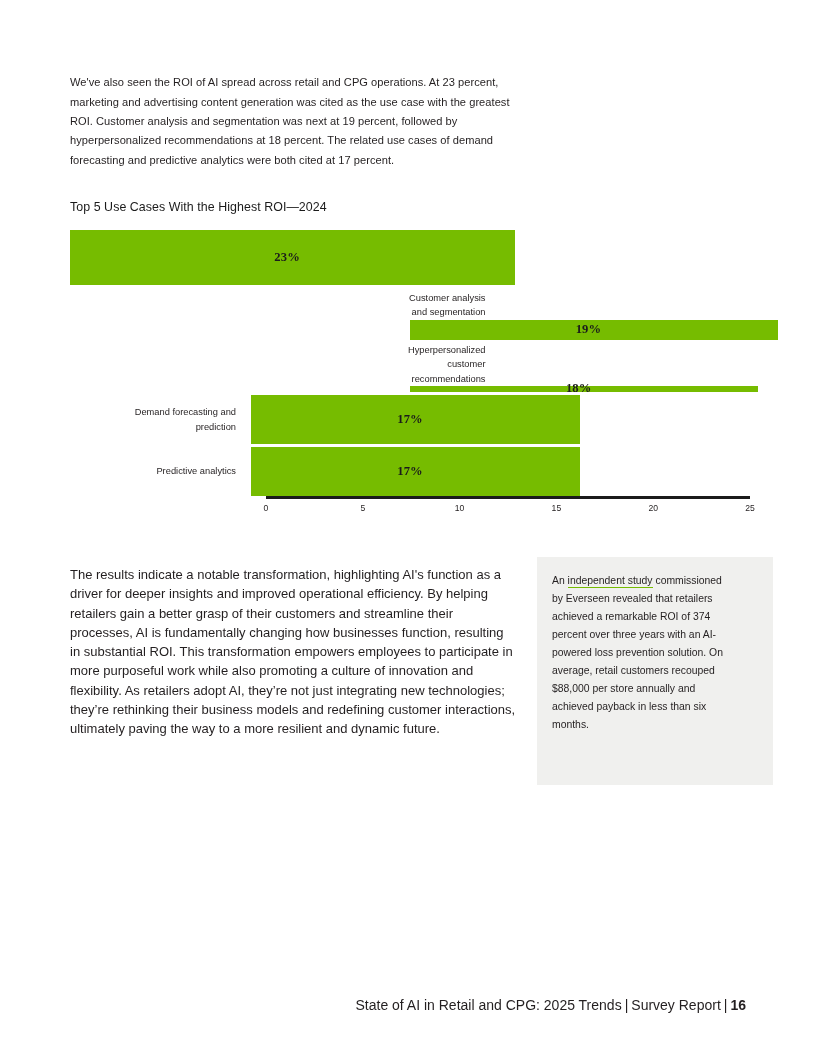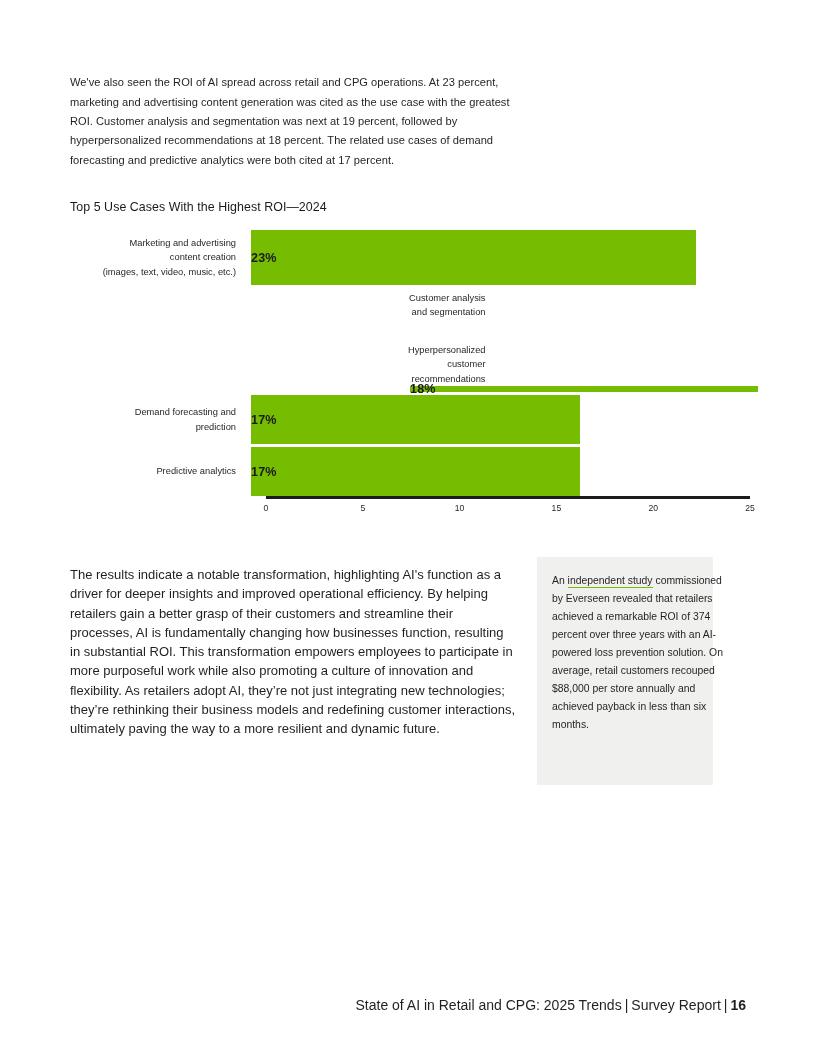--- a/index.html
+++ b/index.html
@@ -85,21 +85,22 @@
   }
 
   .bar {
     position: absolute;
     left: 0;
     top: 0;
     height: 100%;
     background: #76bc00;
     display: flex;
     align-items: center;
-    justify-content: flex-start;
+    justify-content: center;
+    font-family: Liberation Serif, serif;
   }
 
   .bar-value {
     font-size: 12.6px;
     font-weight: bold;
     color: #1b1b1b;
     padding-right: 11px;
     white-space: nowrap;
     letter-spacing: 0.01em;
   }
@@ -138,21 +139,21 @@
     font-size: 13px;
     line-height: 19.3px;
     color: #231f20;
   }
 
   
   .callout {
     position: absolute;
     left: 537px;
     top: 557px;
-    width: 176px;
+    width: 236px;
     height: 228px;
     background: #f0f0ee;
     box-sizing: border-box;
   }
 
   .callout-inner {
     position: absolute;
     left: 15px;
     top: 15px;
     width: 178px;
@@ -185,35 +186,35 @@
 
 <div class="page">
 
   <p class="intro">We've also seen the ROI of AI spread across retail and CPG operations. At 23 percent, marketing and advertising content generation was cited as the use case with the greatest ROI. Customer analysis and segmentation was next at 19 percent, followed by hyperpersonalized recommendations at 18 percent. The related use cases of demand forecasting and predictive analytics were both cited at 17 percent.</p>
 
   <h2 class="chart-title">Top 5 Use Cases With the Highest ROI—2024</h2>
 
   <div class="chart">
     <div class="plot" id="plot">
         <div class="row" style="top: 6px; height: 55px;">
-          <div class="row-label">
-            <div>Marketing and advertising</div>
-            <div>content creation</div>
-            <div>(images, text, video, music, etc.)</div>
-          </div>
           <div class="bar-area">
             <div class="bar" style="width: 445.28px; background: rgb(118, 188, 0);">
               <span class="bar-value">23%</span>
             </div>
           </div>
         </div>
         <div class="row" style="top: 67px; height: 49px; flex-direction: column;">
           <div class="row-label">
             <div>Customer analysis</div>
             <div>and segmentation</div>
+          </div>
+          <div class="bar-area">
+            <div class="bar" style="width: 367.84px; background: rgb(118, 188, 0);">
+              <span class="bar-value">19%</span>
+            </div>
           </div>
         </div>
         <div class="row" style="top: 119px; height: 49px; flex-direction: column;">
           <div class="row-label">
             <div>Hyperpersonalized</div>
             <div>customer</div>
             <div>recommendations</div>
           </div>
           <div class="bar-area">
             <div class="bar" style="width: 348.48px; background: rgb(118, 188, 0);">

